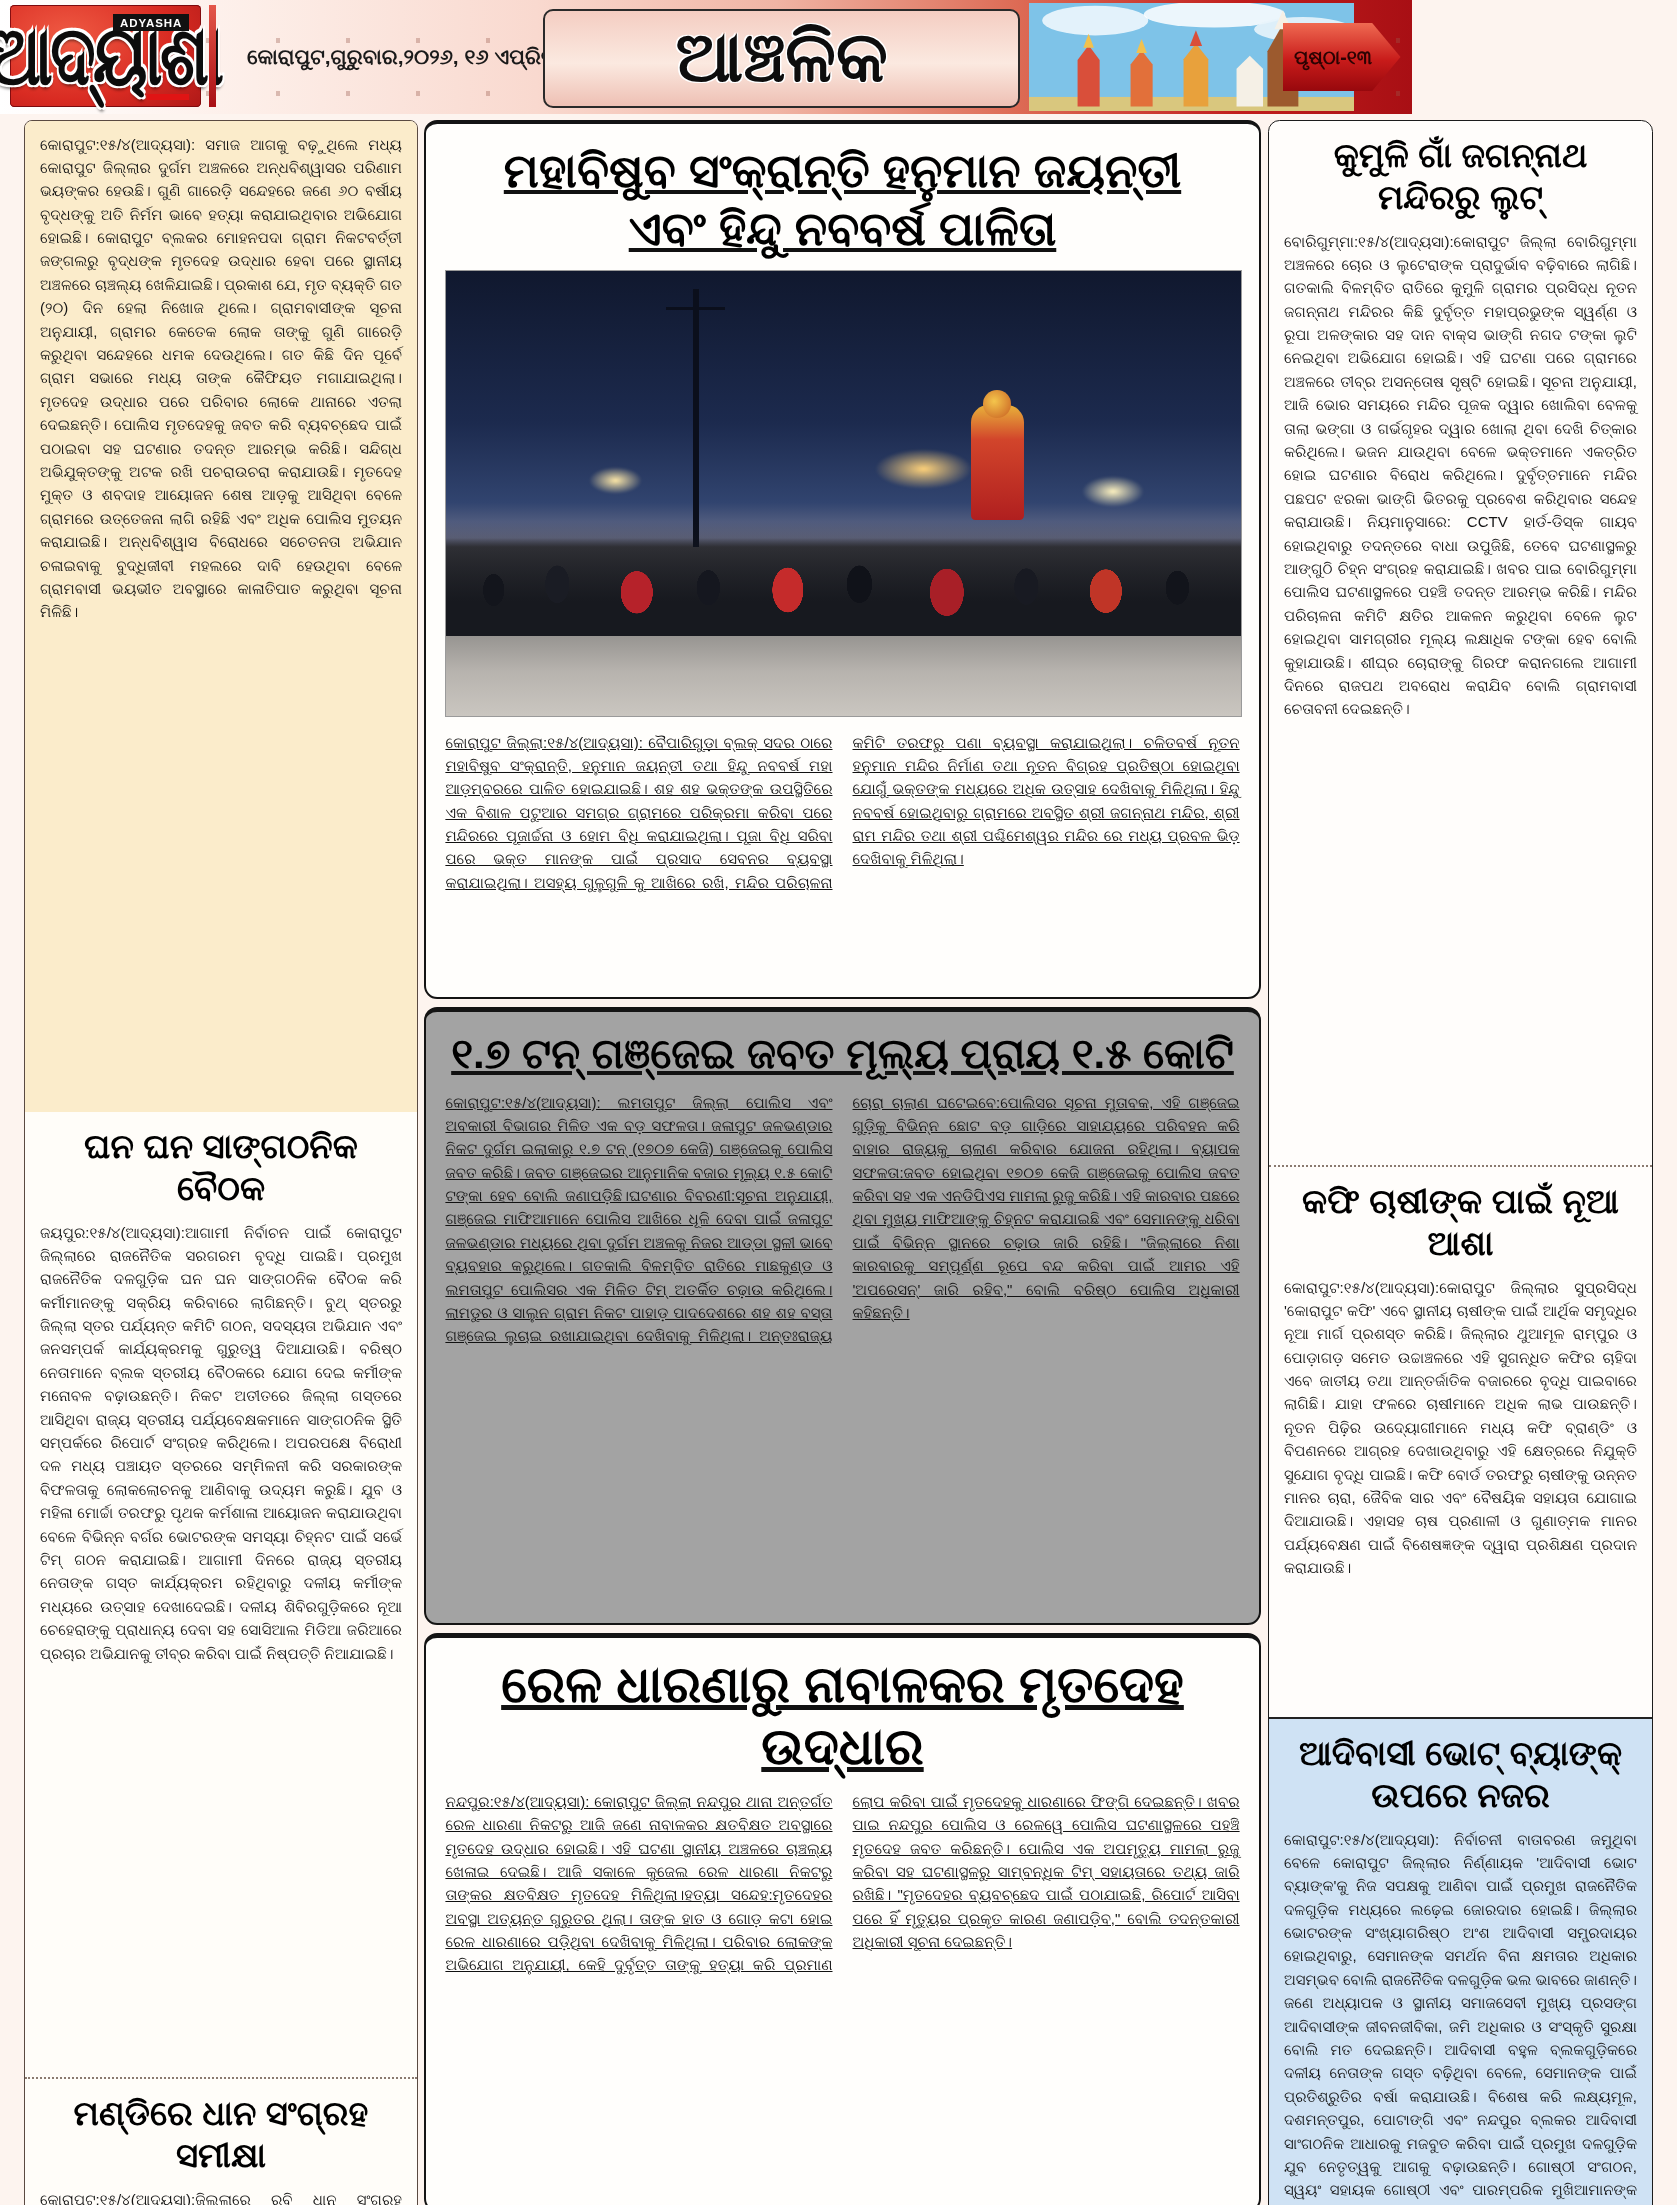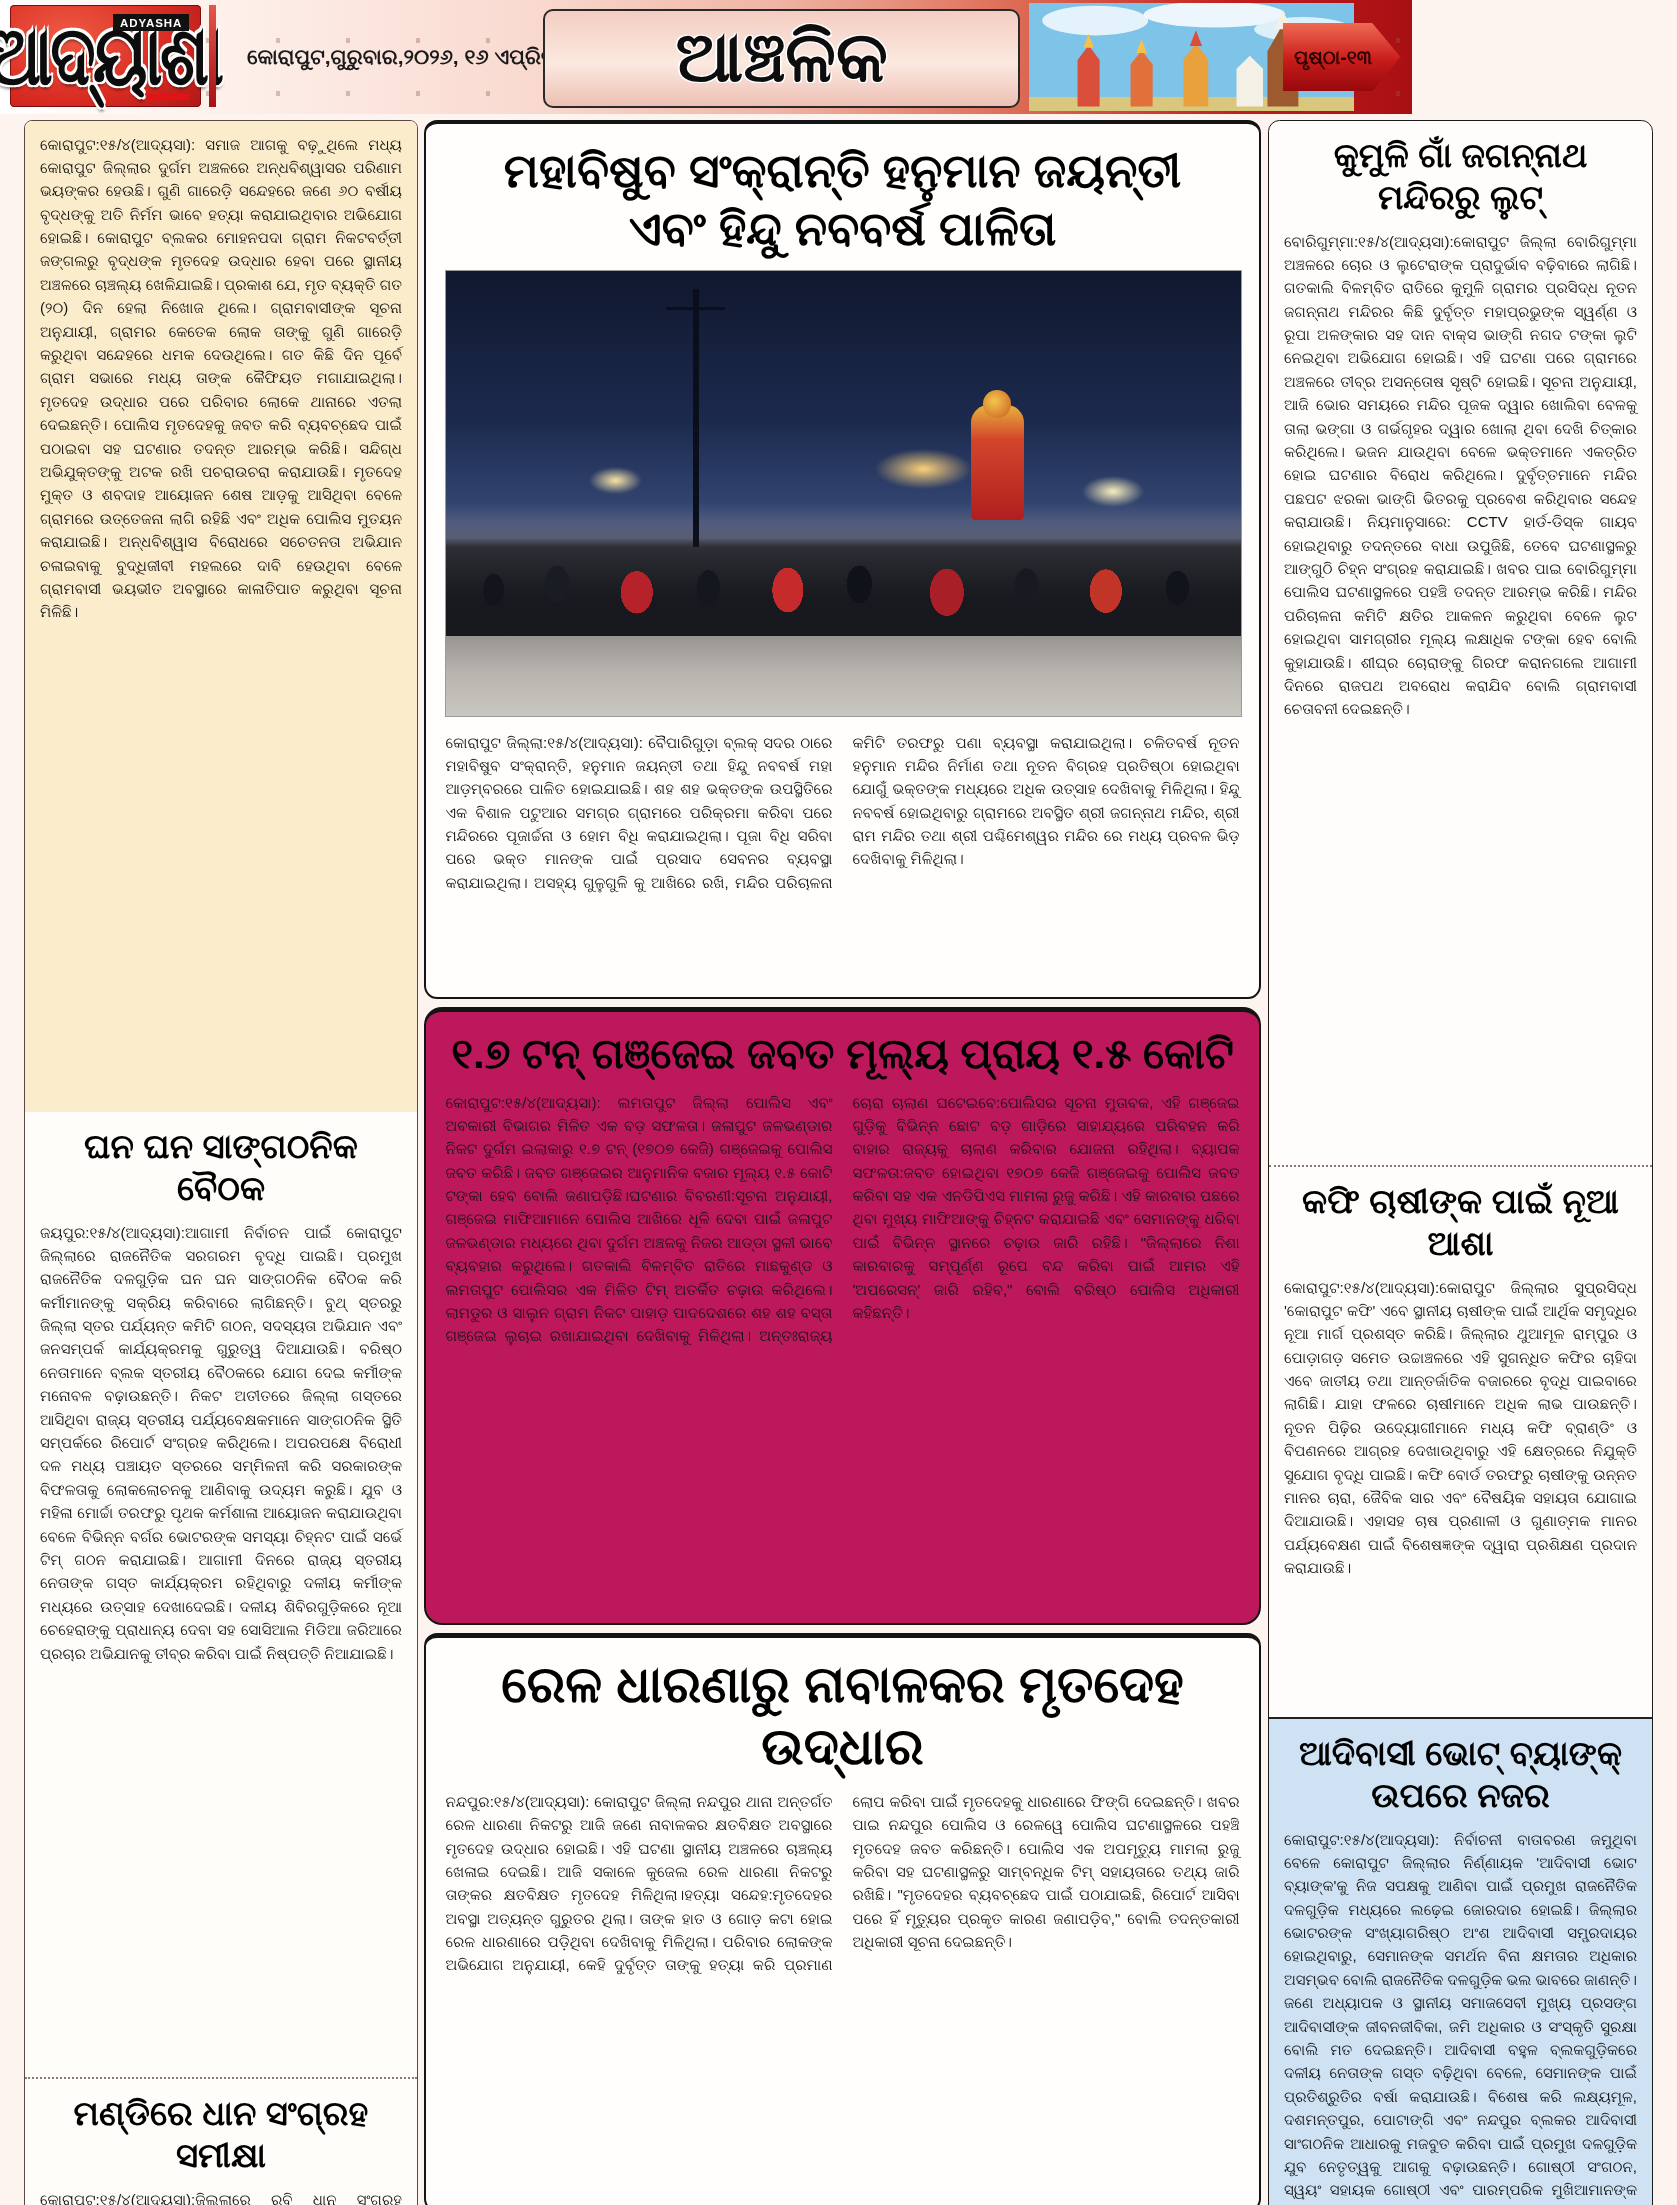--- a/index.html
+++ b/index.html
@@ -50,24 +50,24 @@
   .headline{font-weight:bold;text-align:center;line-height:1.22;color:#000;margin:2.6px 0 11.5px;}
   .h-side{font-size:34px;}
   .body-text{font-size:15px;line-height:1.56;text-align:justify;color:#141414;word-break:break-word;}
   .two-col{column-count:2;column-gap:20px;}
 
   .cream{background:#fbeccb;height:991px;}
   .left-a2{height:965px;background:#fffdf9;}
   .left-a3{height:662px;background:#fffdf9;border-top:2.6px dotted #8a7a70;}
 
   .cbox{border:2.2px solid #141414;border-radius:13.2px;background:#fffefc;overflow:hidden;
-    box-sizing:border-box;padding:12.3px 19.4px;}
+    box-sizing:border-box;padding:12.3px 19.4px;text-decoration:underline;}
   .main-box{height:879px;border-top-width:4.4px;}
   .main-headline{font-size:47px;margin:6.2px 26.5px 13.2px;}
-  .ganja-box{height:618px;background:#be185d;border-top-width:5.3px;border-radius:18px;}
+  .ganja-box{height:618px;background:#a3a3a3;border-top-width:5.3px;}
   .ganja-headline{font-size:42px;margin:3.5px 0 11.5px;}
   .rail-box{height:579px;border-top-width:5.3px;}
   .rail-headline{font-size:51px;margin:3.5px 0 11.5px;}
 
   
   .photo{position:relative;width:100%;height:445px;margin:1.8px 0 13.2px;border:0.9px solid #9a9a9a;
     overflow:hidden;background:linear-gradient(180deg,#10182e 0%,#1c2a4e 34%,#31446f 52%,#6a6f8a 60%,
       #3a3a3f 62%,#2c2c30 78%,#8f8d8a 80%,#b7b3ae 90%,#cac6c0 100%);}
   .glow{position:absolute;border-radius:50%;filter:blur(0.9px);}
   .g1{left:18%;top:44%;width:53px;height:26.5px;background:radial-gradient(closest-side,#ffe9a8,rgba(255,233,168,0));}

